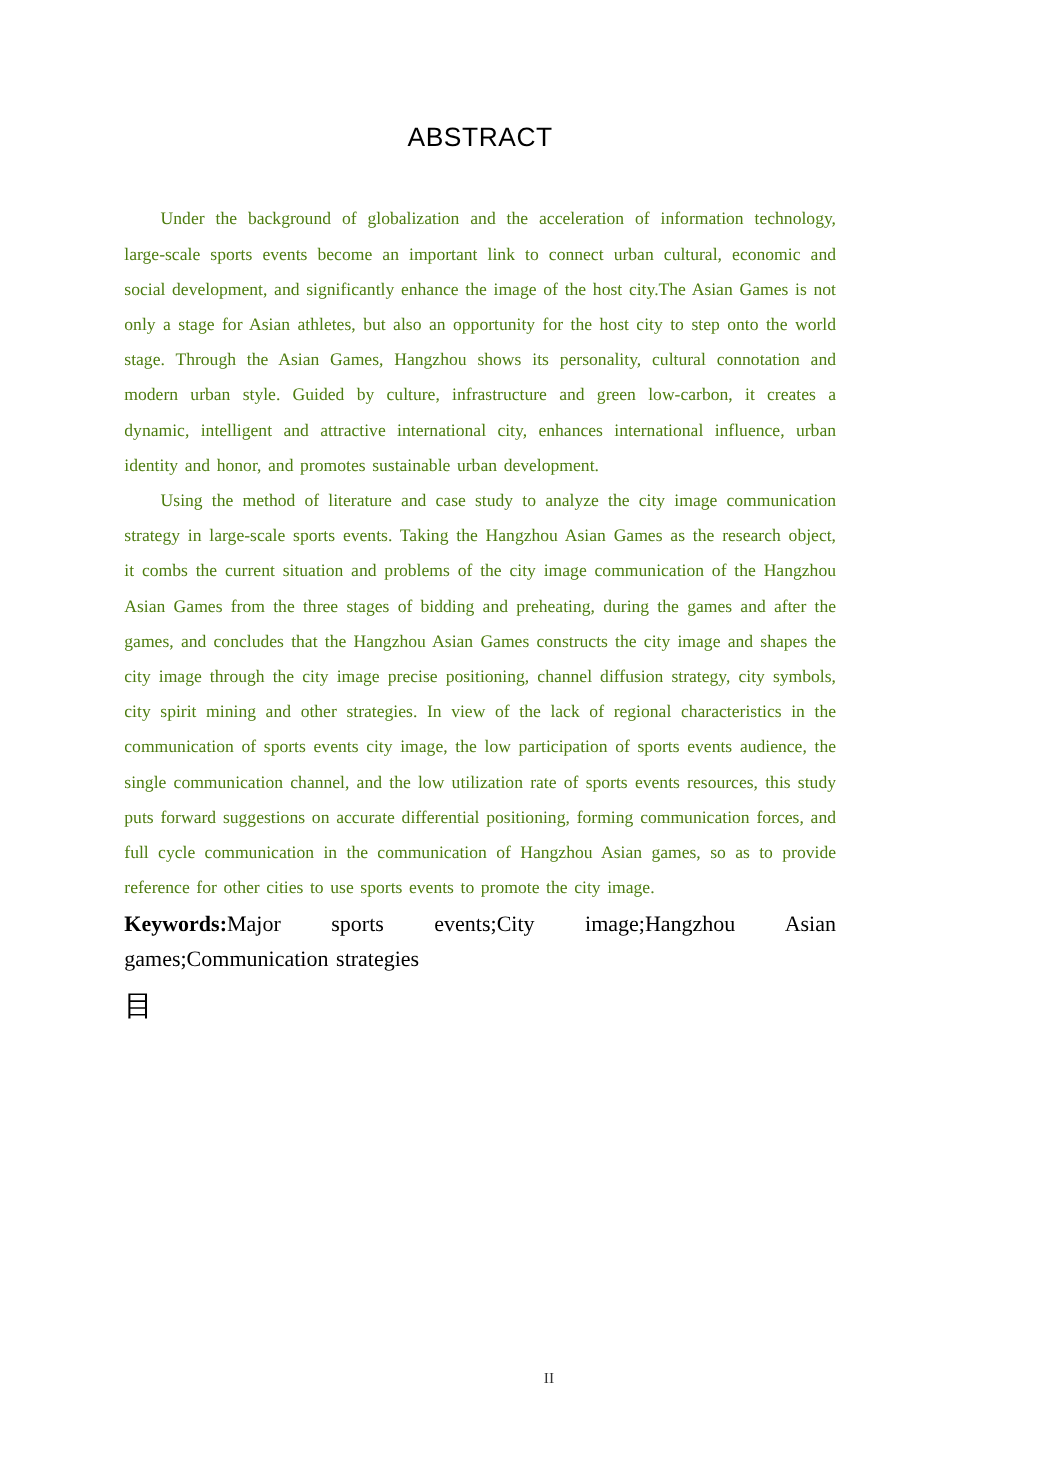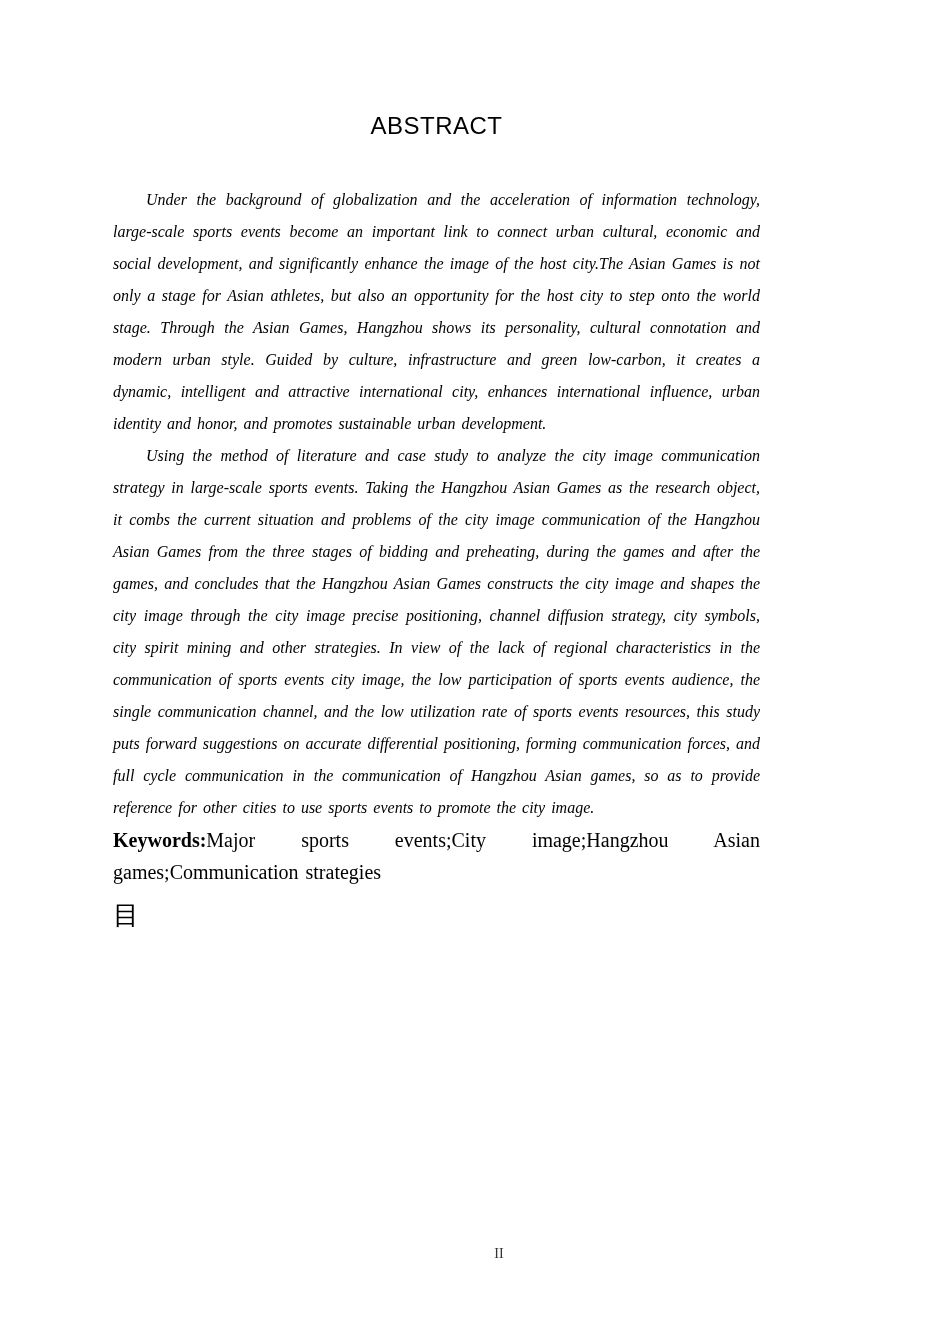--- a/index.html
+++ b/index.html
@@ -27,22 +27,21 @@
     letter-spacing: 0.5px;
     text-align: center;
     color: #000000;
     margin-bottom: 44px;
   }
   .body-text {
     font-size: 16px;
     line-height: 32px;
     text-align: justify;
     word-spacing: 2px;
-    color: #000000;
-    font-style: italic;
+    color: #4d7c0f;
   }
   .body-text p.para {
     text-indent: 33px;
   }
   .keywords-line {
     font-size: 20px;
     line-height: 32px;
     text-align: justify;
     word-spacing: 2px;
     color: #000000;

